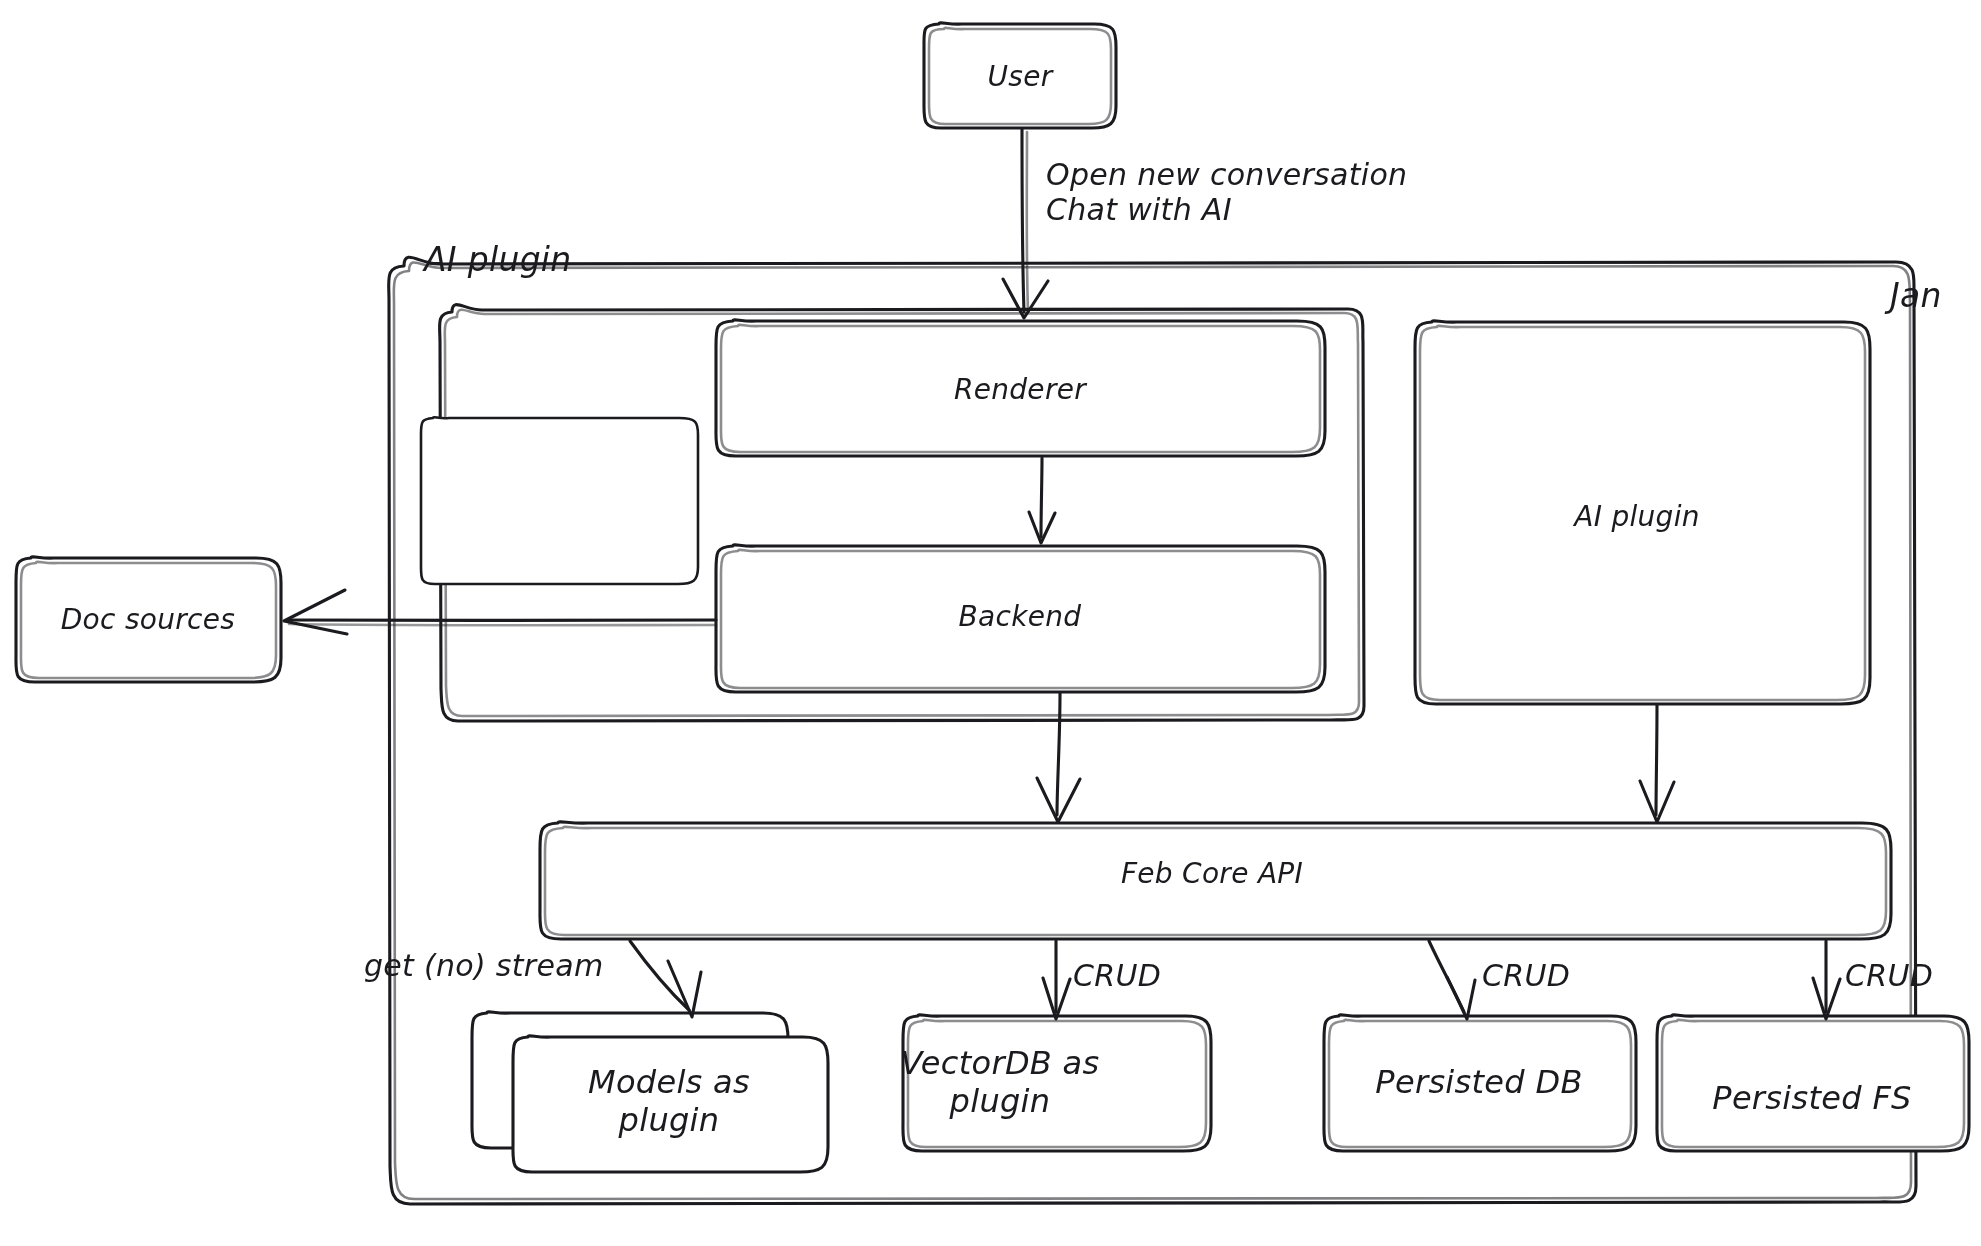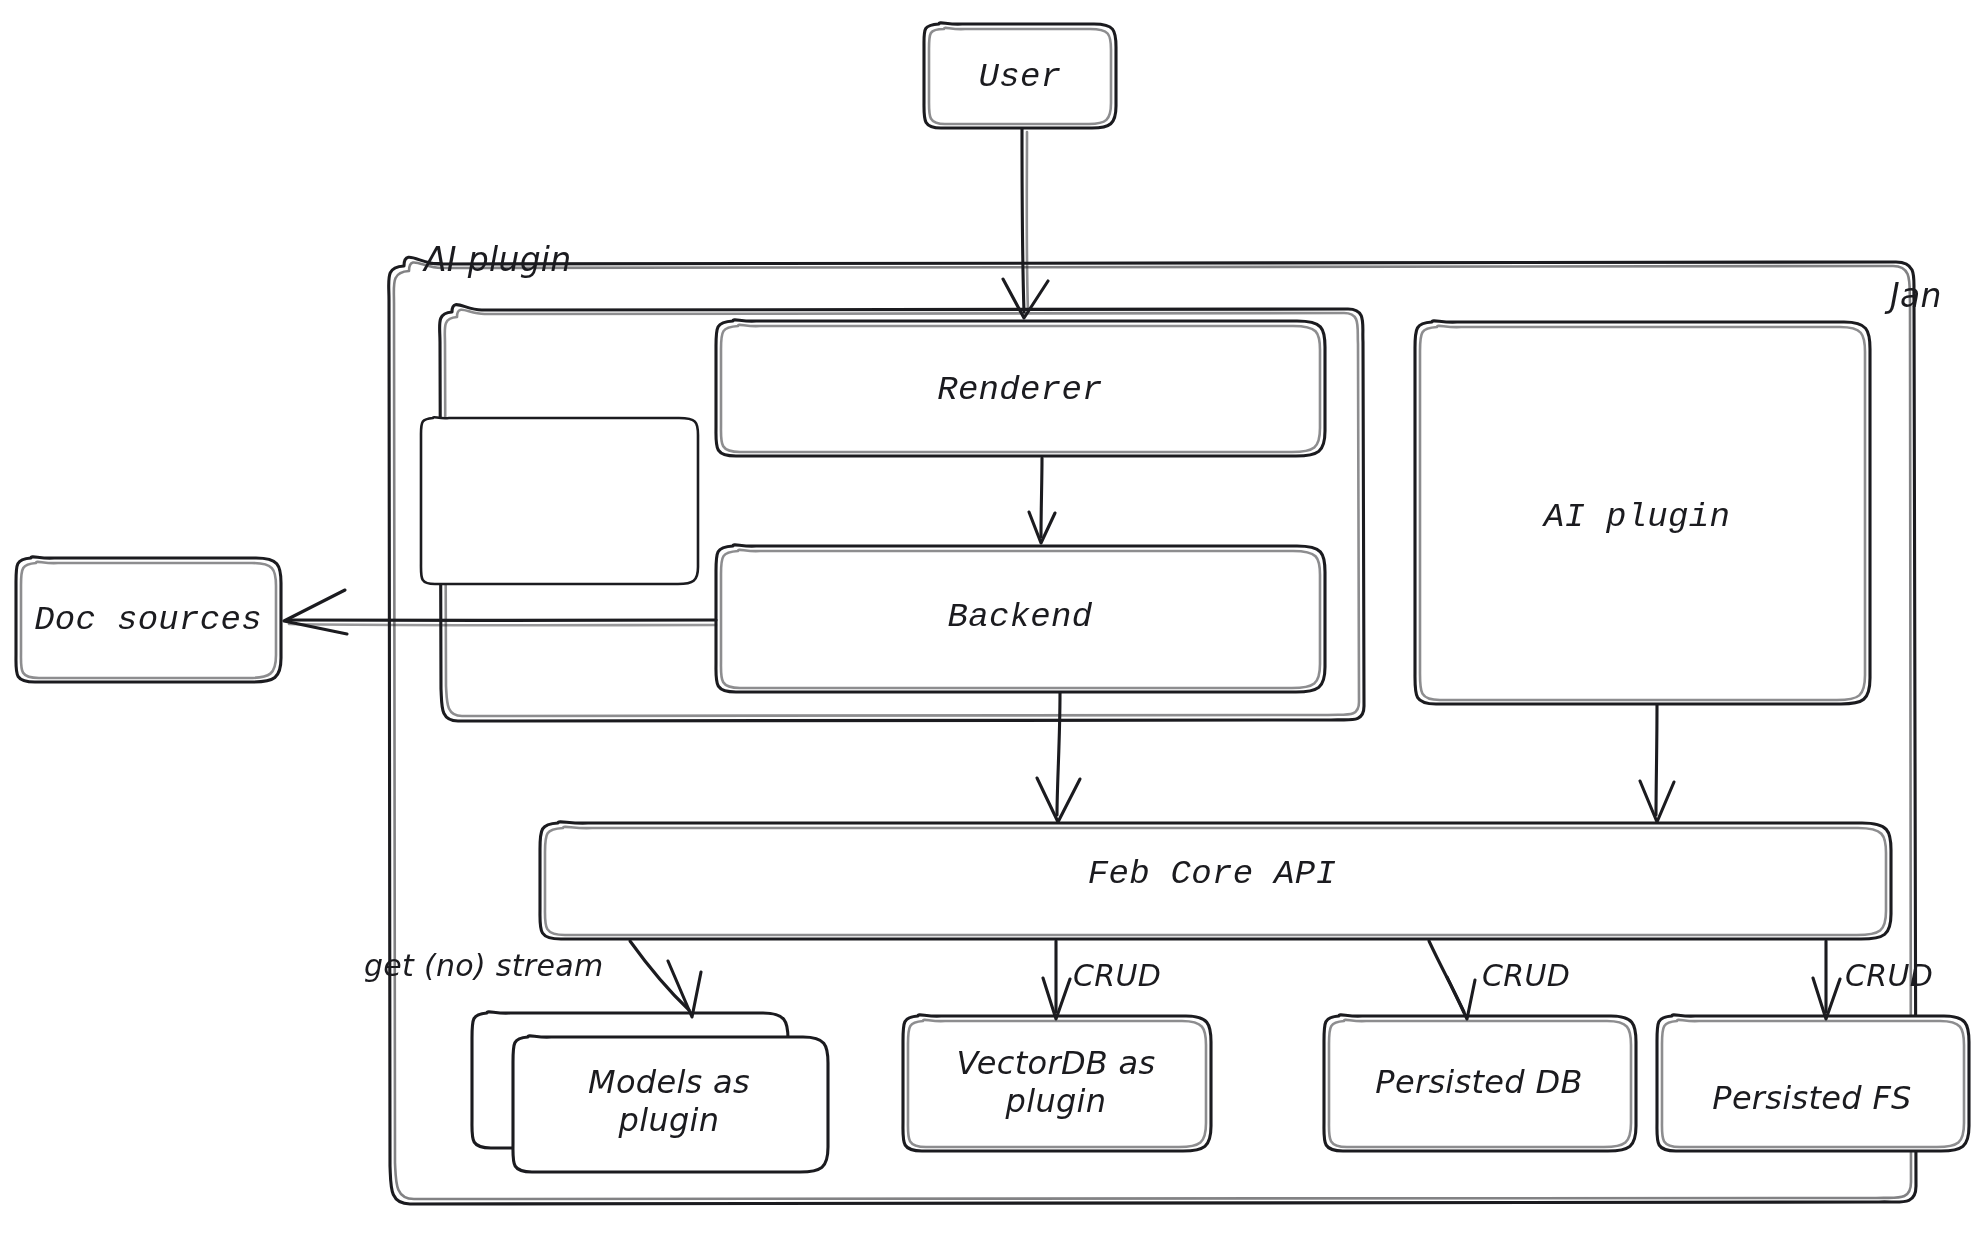--- a/index.html
+++ b/index.html
@@ -40,21 +40,21 @@
   .edge-lbl {
     font-size: 30px;
   }
   .grp-lbl {
     font-size: 33px;
   }
   .yaml-lbl {
     font-size: 23px;
     line-height: 1.32;
   }
-  .n-big { font-size: 34px; font-family: Liberation Mono, monospace; }
+  .n-big { font-size: 28px; }
   .n-med { font-size: 32px; }
 </style>
 </head>
 <body>
 
 <div id="canvas">
 
   <svg class="layer" viewBox="0 0 1981 1246">
     <defs>
       <style>
@@ -190,28 +190,30 @@
 
   <div class="lbl node-lbl n-big" style="left:1637px; top:517px;">AI plugin</div>
 
   <div class="lbl node-lbl n-big" style="left:148px; top:620px;">Doc sources</div>
 
   <div class="lbl node-lbl n-big" style="left:1212px; top:874px;">Feb Core API</div>
 
   <div class="lbl node-lbl n-med" style="left:669px; top:1102px;">Models as
 plugin</div>
 
-  <div class="lbl node-lbl n-med" style="left:1056px; top:1083px;">VectorDB as
+  <div class="lbl node-lbl n-med" style="left:1000px; top:1083px;">VectorDB as
 plugin</div>
 
   <div class="lbl node-lbl n-med" style="left:1479px; top:1083px;">Persisted DB</div>
 
   <div class="lbl node-lbl n-med" style="left:1812px; top:1083px;margin-top:16px;">Persisted FS</div>
 
 
+  <div class="lbl edge-lbl" style="left:1046px; top:157px;">Open new conversation
+Chat with AI</div>
 
   <div class="lbl edge-lbl" style="left:364px; top:948px;">get (no) stream</div>
 
   <div class="lbl edge-lbl" style="left:1073px; top:958px;">CRUD</div>
 
   <div class="lbl edge-lbl" style="left:1482px; top:958px;">CRUD</div>
 
   <div class="lbl edge-lbl" style="left:1845px; top:958px;">CRUD</div>
 
 </div>

